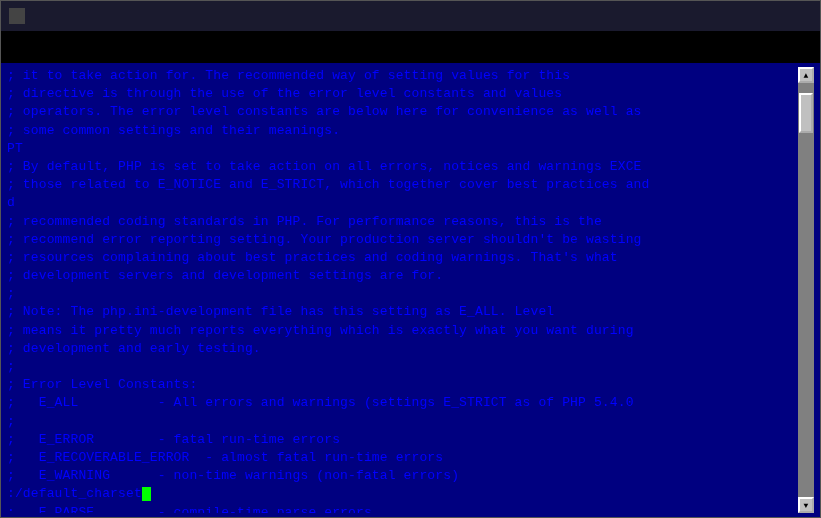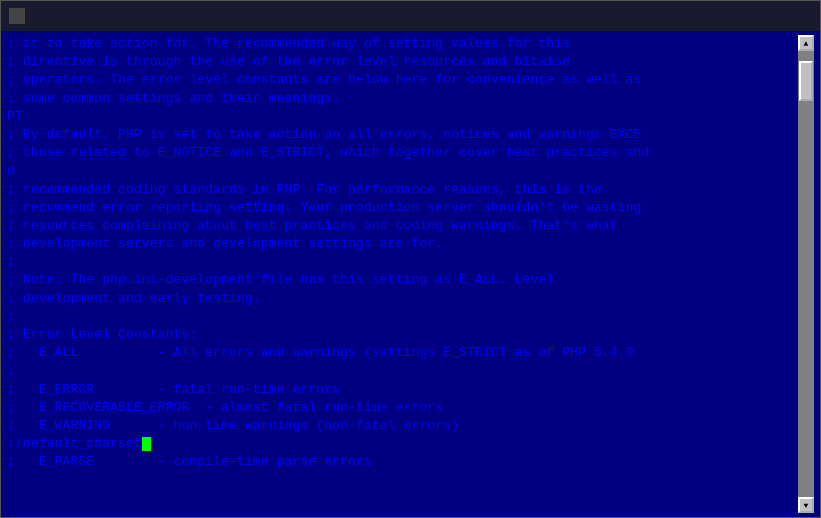--- a/index.html
+++ b/index.html
@@ -78,20 +78,21 @@
     }
 
     .terminal-body {
       background: #000080;
       color: #0000ff;
       flex: 1;
       padding: 4px 6px;
       overflow: hidden;
       position: relative;
       display: flex;
+      margin-top: 32px;
     }
 
     .terminal-content {
       flex: 1;
       overflow: hidden;
     }
 
     .terminal-line {
       color: #0000ff;
       font-family: 'Courier New', Courier, monospace;
@@ -165,33 +166,34 @@
       <button class="control-btn"></button>
       <button class="control-btn"></button>
       <button class="control-btn close"></button>
     </div>
   </div>
 
   <div class="terminal-body">
     <div class="terminal-content">
 
     <div class="terminal-line">; it to take action for. The recommended way of setting values for this</div>
-        <div class="terminal-line">; directive is through the use of the error level resources and bitwise</div>
+        <div class="terminal-line">; directive is through the use of the error level constants and values</div>
         <div class="terminal-line">; operators. The error level constants are below here for convenience as well as</div>
         <div class="terminal-line">; some common settings and their meanings.</div>
         <div class="terminal-line">PT</div>
         <div class="terminal-line">; By default, PHP is set to take action on all errors, notices and warnings EXCE</div>
         <div class="terminal-line">; those related to E_NOTICE and E_STRICT, which together cover best practices and</div>
         <div class="terminal-line">d</div>
         <div class="terminal-line">; recommended coding standards in PHP. For performance reasons, this is the</div>
         <div class="terminal-line">; recommend error reporting setting. Your production server shouldn't be wasting</div>
         <div class="terminal-line">; resources complaining about best practices and coding warnings. That's what</div>
         <div class="terminal-line">; development servers and development settings are for.</div>
         <div class="terminal-line">;</div>
         <div class="terminal-line">; Note: The php.ini-development file has this setting as E_ALL. Level</div>
+        <div class="terminal-line">; means it pretty much reports everything which is exactly what you want during</div>
         <div class="terminal-line">; development and early testing.</div>
         <div class="terminal-line">;</div>
         <div class="terminal-line">; Error Level Constants:</div>
         <div class="terminal-line">;   E_ALL          - All errors and warnings (settings E_STRICT as of PHP 5.4.0</div>
         <div class="terminal-line">;</div>
         <div class="terminal-line">;   E_ERROR        - fatal run-time errors</div>
         <div class="terminal-line">;   E_RECOVERABLE_ERROR  - almost fatal run-time errors</div>
         <div class="terminal-line">;   E_WARNING      - non-time warnings (non-fatal errors)</div>
         <div class="terminal-line">:/default_charset<span class="cursor"></span></div>
         <div class="terminal-line">;   E_PARSE        - compile-time parse errors</div>

